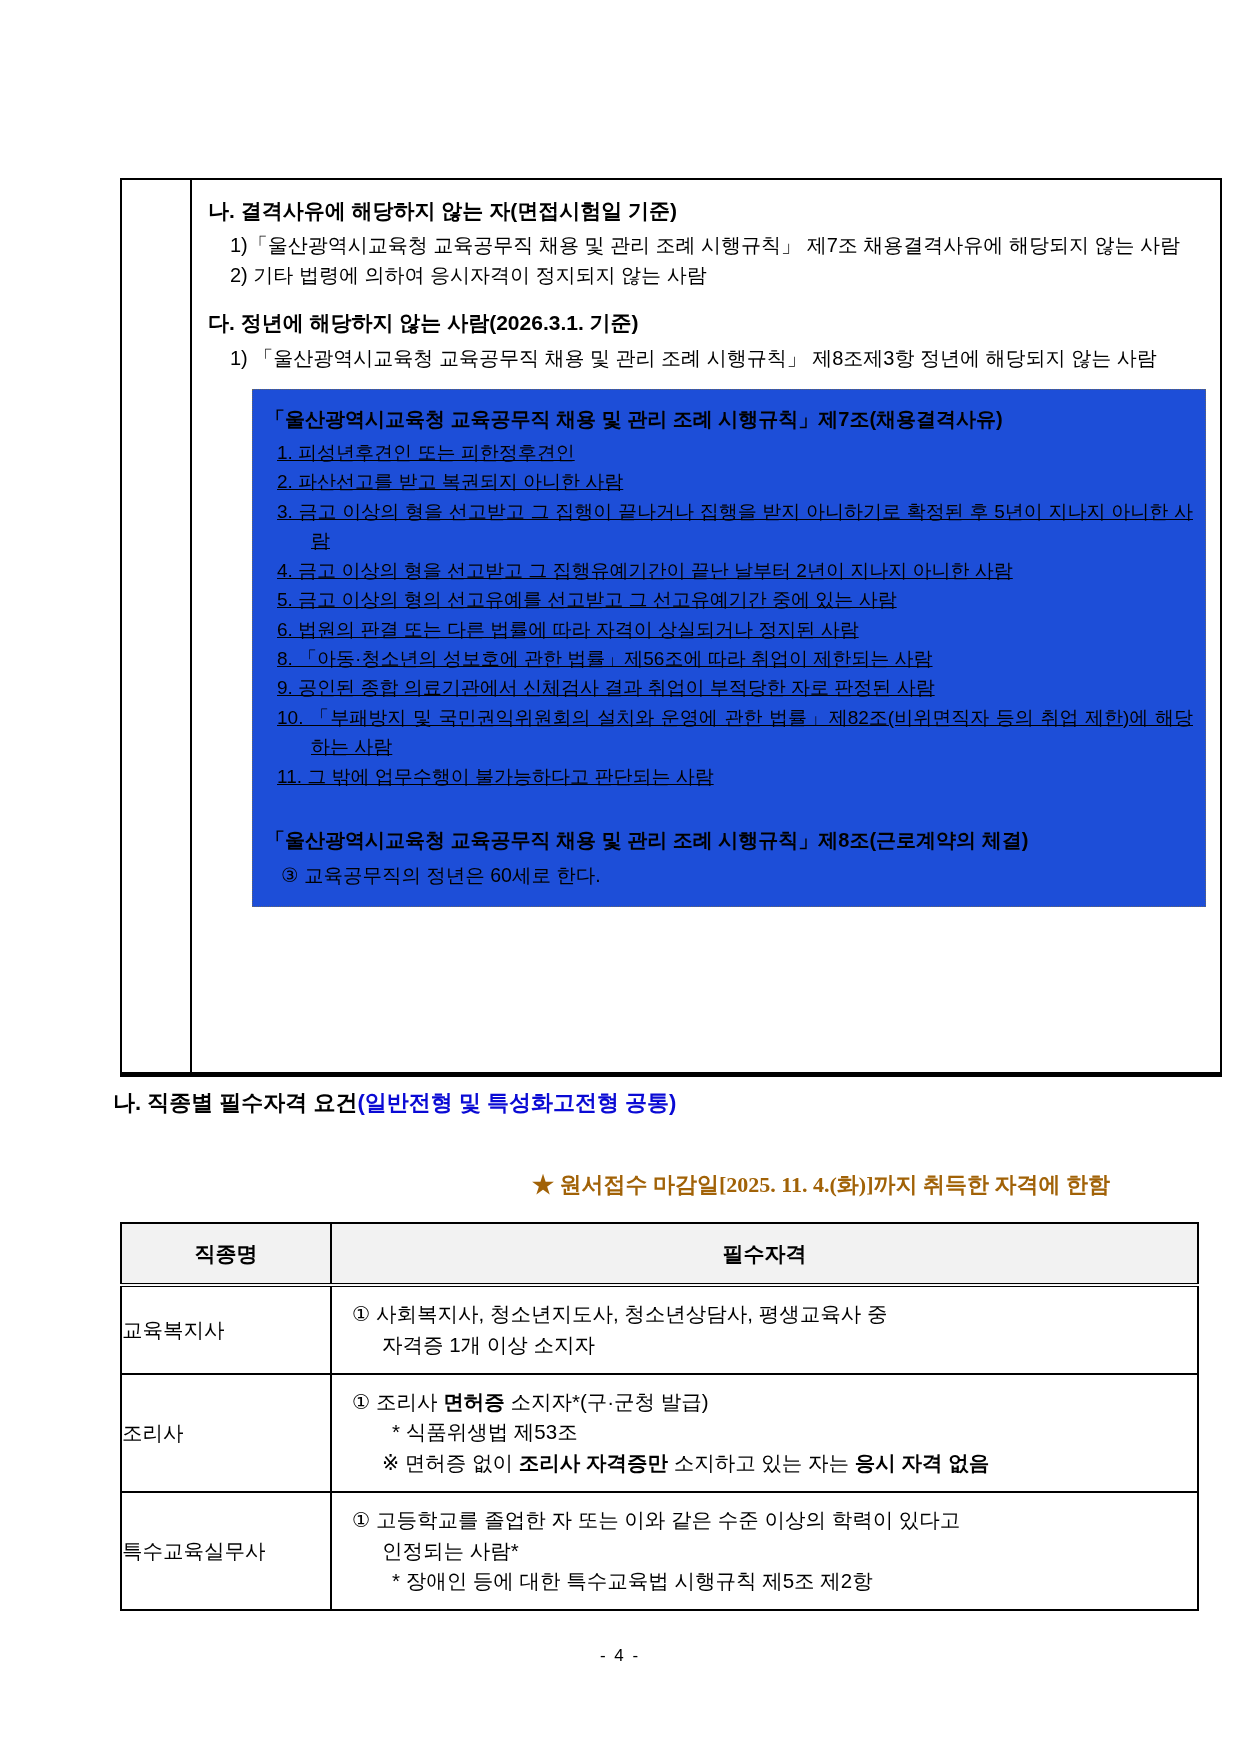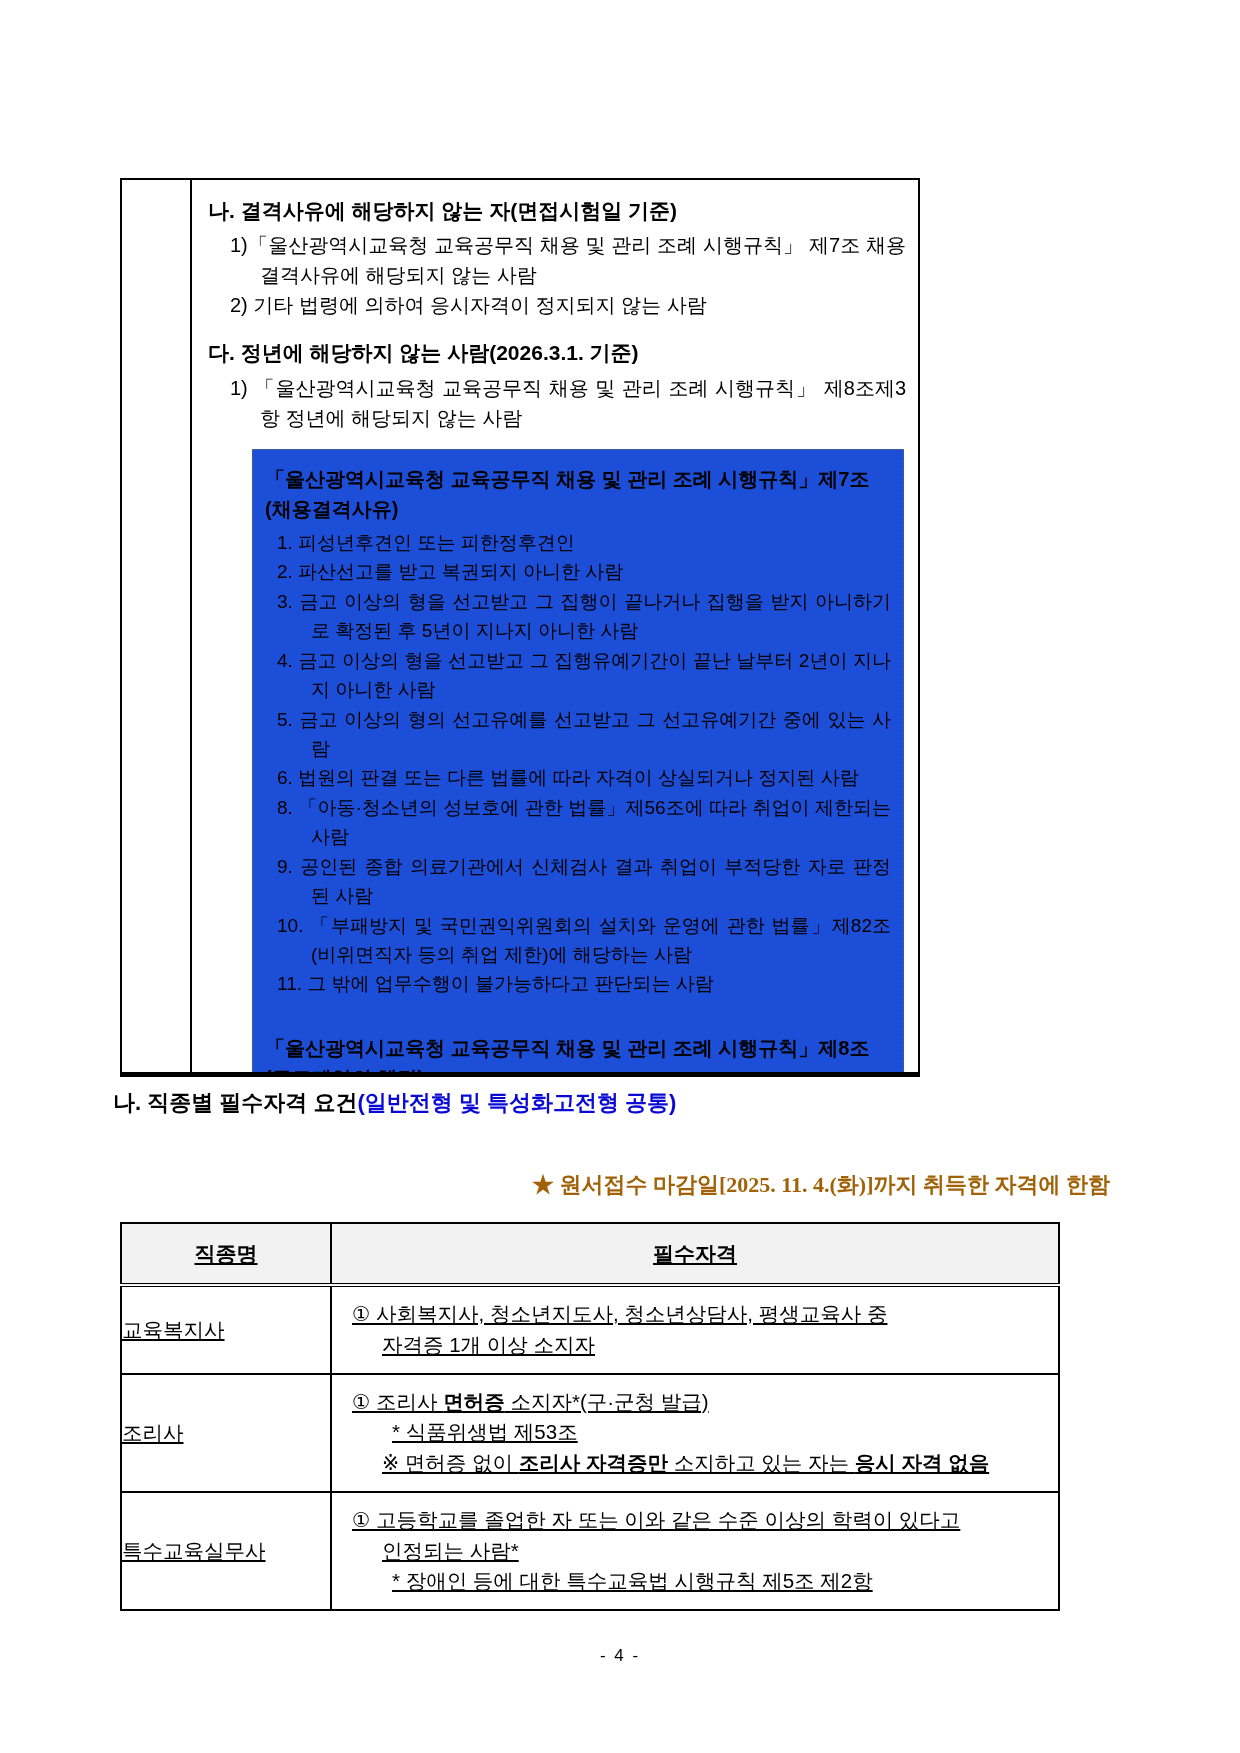--- a/index.html
+++ b/index.html
@@ -6,21 +6,21 @@
   html,body { background:#ffffff; }
   body {
     width:1240px; height:1753px; position:relative;
     font-family:"Liberation Sans","DejaVu Sans",sans-serif;
     color:#000;
   }
   .page { position:absolute; inset:0; }
 
   
   .outer-box {
-    position:absolute; left:120px; top:178px; width:800px; height:899px;
+    position:absolute; left:120px; top:178px; width:1102px; height:899px;
     border:2px solid #000; border-bottom-width:5px;
     display:flex;
   }
   .outer-left { width:70px; border-right:2px solid #000; flex:0 0 auto; }
   .outer-content { flex:1; padding:16px 12px 0 16px; overflow:hidden; }
 
   .sec-title { font-weight:bold; font-size:21px; line-height:1.45; }
   .sec-items { margin-top:4px; }
   .sec-item {
     font-size:20px; line-height:1.5; text-align:justify;
@@ -31,41 +31,41 @@
   .rules-box {
     margin-top:16px; margin-right:2px;
     background:#1d4ed8; border:1px dotted #666;
     padding:14px 12px 16px 12px;
     margin-left:44px;
   }
   .rules-title { font-weight:bold; font-size:20px; line-height:1.5; }
   .rules-list { margin-top:4px; }
   .rule-item {
     font-size:19px; line-height:1.55; text-align:justify;
-    margin-left:12px; padding-left:34px; text-indent:-34px;
+    margin-left:12px; padding-left:34px; text-indent:-34px;text-decoration:underline;
   }
   .article8-block { margin-top:34px; }
   .article8-item { margin-left:16px; margin-top:6px; font-size:19.5px; line-height:1.5; }
 
   
   .req-heading {
     position:absolute; left:113px; top:1088px;
     font-size:22px; font-weight:bold; line-height:1.4;
   }
   .blue { color:#0a0ad4; }
   .deadline {
     position:absolute; right:130px; top:1170px;
     font-family:"Liberation Serif","DejaVu Serif",serif;
     font-weight:bold; font-size:22px; color:#a16207; line-height:1.4;
   }
 
   
   .req-table {
-    position:absolute; left:120px; top:1222px; width:940px;
-    border-collapse:collapse; table-layout:fixed;text-decoration:underline;
+    position:absolute; left:120px; top:1222px; width:1079px;
+    border-collapse:collapse; table-layout:fixed;
   }
   .req-table td, .req-table th { border:2px solid #000; }
   .req-table .hdr td {
     height:62px; background:#f2f2f2; text-align:center; vertical-align:middle;
     font-size:21px; font-weight:bold; border-bottom:4px double #000;
   }
   .col-job { width:210px; }
   .cell-job { vertical-align:middle; font-size:20.5px; }
   .cell-req { vertical-align:middle; padding:12px 12px 12px 20px; font-size:20.5px; line-height:1.5; }
   .row-1 td { height:84px; }

